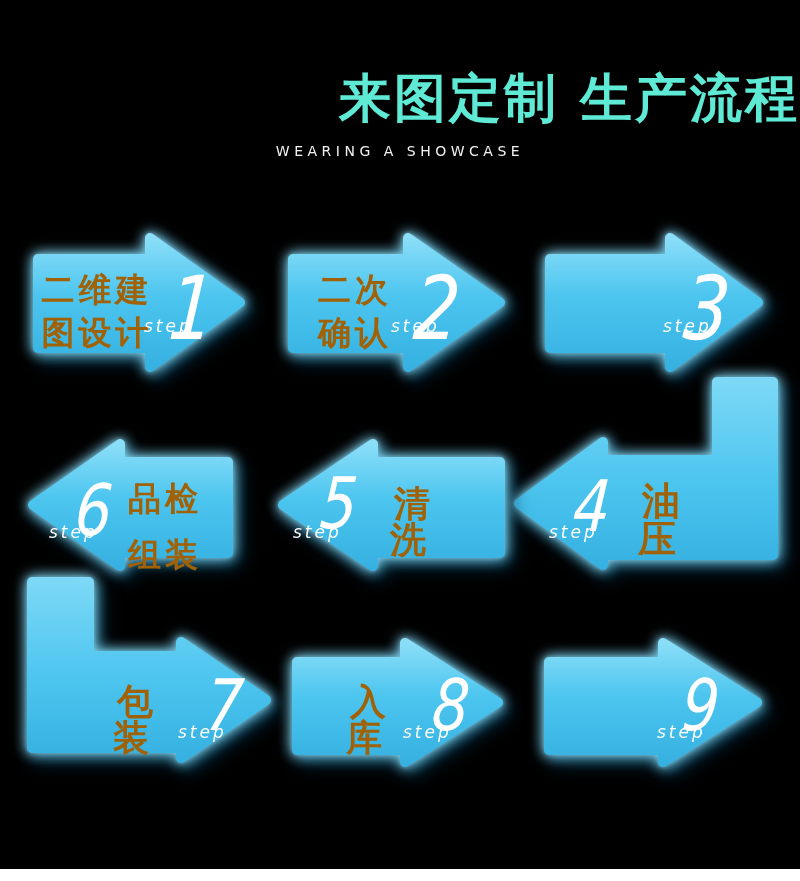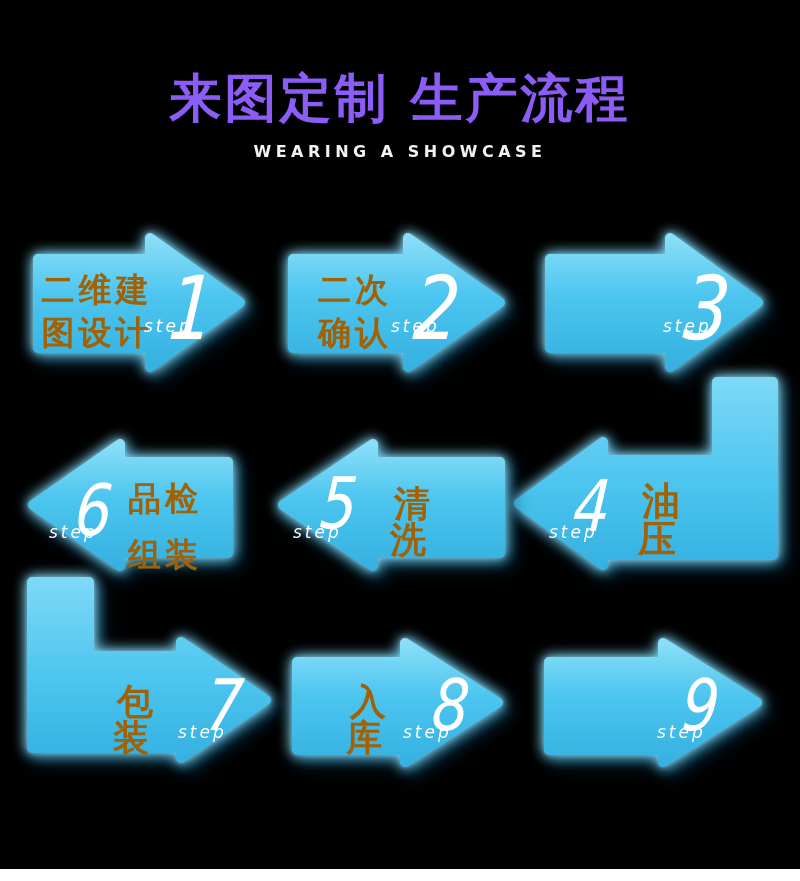--- a/index.html
+++ b/index.html
@@ -1,21 +1,21 @@
 <!DOCTYPE html>
 <html><head>
 <meta charset="utf-8">
 <style>
   html,body{margin:0;padding:0;background:#000;}
   .canvas{position:relative;width:800px;height:881px;background:#000;overflow:hidden;
           font-family:"DejaVu Sans","Liberation Sans",sans-serif;}
-  .title{position:absolute;top:72px;left:0;width:100%;text-align:center;
-         color:#8b5cf6;font-size:52px;font-weight:700;letter-spacing:3px;line-height:1;}
+  .title{position:absolute;top:72px;left:0;width:100%;text-align:right;
+         color:#5eead4;font-size:52px;font-weight:700;letter-spacing:3px;line-height:1;}
   .subtitle{position:absolute;top:144px;left:0;width:100%;text-align:center;
-            color:#f2f2f2;font-size:16px;font-weight:700;letter-spacing:4.5px;line-height:1;}
+            color:#f2f2f2;font-size:14px;font-weight:400;letter-spacing:4.5px;line-height:1;}
   .step{position:absolute;}
   .step svg{position:absolute;left:0;top:0;overflow:visible;
             filter:drop-shadow(0 0 7px rgba(125,220,252,.85))
                    drop-shadow(0 0 2px rgba(170,235,255,.6))
                    drop-shadow(6px 7px 7px rgba(0,70,105,.65));}
   .cn{position:absolute;color:#a16207;font-weight:700;text-align:center;
       white-space:pre-line;line-height:43px;font-size:33px;letter-spacing:4px;}
   .cn.two6{line-height:56px;}
   .cn.one{font-size:36px;line-height:1;letter-spacing:8px;text-indent:8px;font-family:Liberation Serif, serif;}
   .num{position:absolute;color:#ffffff;font-style:italic;text-align:center;line-height:1;

